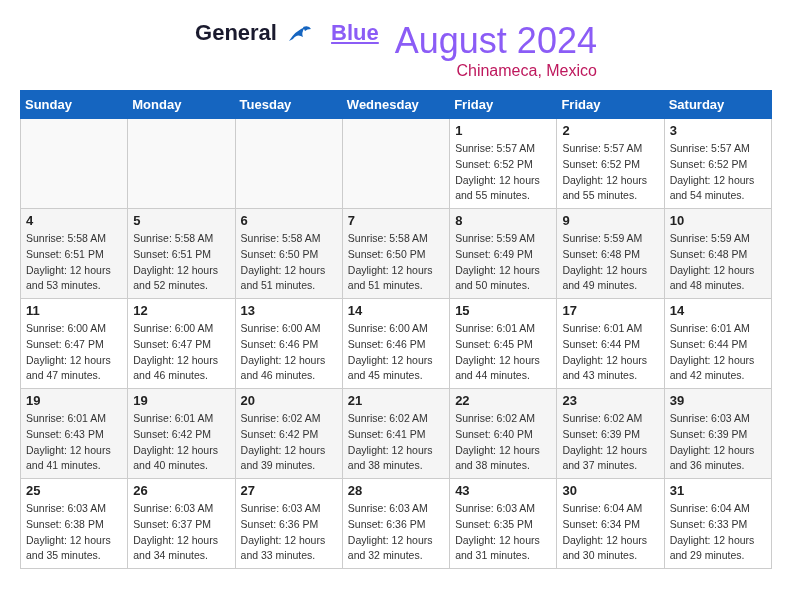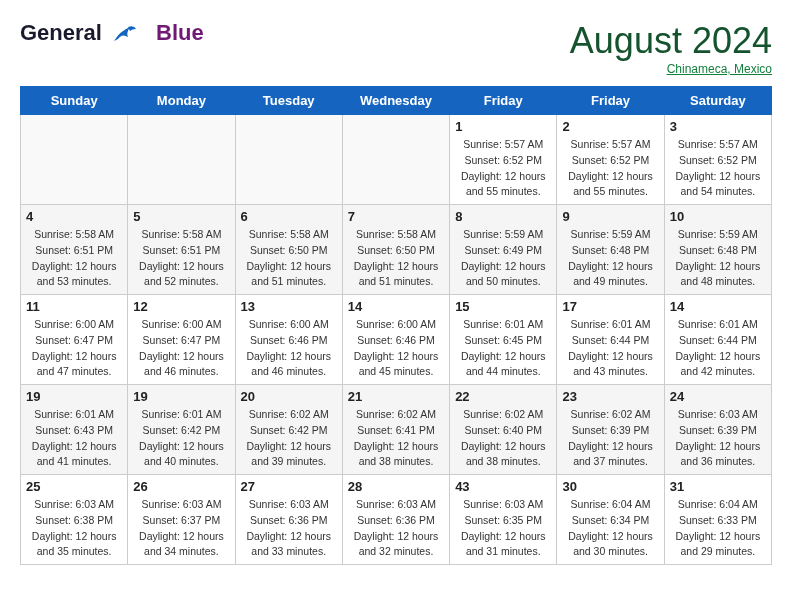--- a/index.html
+++ b/index.html
@@ -5,52 +5,51 @@
     * { box-sizing: border-box; margin: 0; padding: 0; }
     body {
       font-family: Arial, sans-serif;
       background: #fff;
       width: 792px;
       min-height: 612px;
       padding: 20px;
     }
     .header {
       display: flex;
-      justify-content: space-between;
+      justify-content: center;
       align-items: flex-start;
       margin-bottom: 10px;
     }
     .logo {
       display: flex;
       align-items: center;
     }
     .title-area {
       text-align: right;
     }
     .main-title {
       font-size: 36px;
-      color: #14532d;
+      color: #8b5cf6;
       font-weight: normal;
       margin-left: 16px;
     }
     .subtitle {
-      font-size: 12px;
-      color: #15803d;
-      text-decoration: underline;
+      font-size: 16px;
+      color: #be185d;
     }
     .calendar {
       width: 100%;
       border-collapse: collapse;
       font-size: 11px;
     }
     .calendar th {
       background: #1565c0;
       color: #fff;
       padding: 6px 4px;
-      text-align: center;
+      text-align: left;
       font-size: 13px;
       font-weight: bold;
       border: 1px solid #1565c0;
     }
     .calendar td {
       border: 1px solid #ccc;
       padding: 4px 5px;
       vertical-align: top;
       min-height: 80px;
       background: #fff;
@@ -65,41 +64,40 @@
       font-size: 13px;
       font-weight: bold;
       color: #222;
       display: block;
       margin-bottom: 3px;
     }
     .day-info {
       color: #333;
       font-size: 10.5px;
       line-height: 1.5;
-      text-align: center;
     }
     .row-alt td {
       background: #f0f4fa;
     }
   </style>
 </head>
 <body>
 
 <div class="header">
   <div class="logo">
     <div>
       <div style="display:flex;align-items:center;">
         <div style="font-size:22px;font-weight:bold;color:#1a1a2e;line-height:1.1;">
           <span style="color:#1a1a2e;">General</span>
           <svg width="28" height="22" viewBox="0 0 28 22" style="vertical-align:middle;margin-left:2px;">
             <path d="M4 18 Q10 8 20 4 Q16 10 18 14 Q12 10 8 16 Z" fill="#1565c0"></path>
             <path d="M18 4 Q24 2 26 6 Q22 6 20 8 Z" fill="#1565c0"></path>
           </svg>
         </div>
-        <div style="font-size:22px;font-weight:bold;color:#701a75;margin-left:18px;">Blue</div>
+        <div style="font-size:22px;font-weight:bold;color:#8b5cf6;margin-left:18px;text-decoration:underline;">Blue</div>
       </div>
     </div>
   </div>
   <div class="title-area">
     <div class="main-title">August 2024</div>
     <div class="subtitle">Chinameca, Mexico</div>
   </div>
 </div>
 
 <table class="calendar">
@@ -212,21 +210,21 @@
         </td>
         <td>
           <span class="day-num">22</span>
           <div class="day-info">Sunrise: 6:02 AM<br>Sunset: 6:40 PM<br>Daylight: 12 hours<br>and 38 minutes.</div>
         </td>
         <td>
           <span class="day-num">23</span>
           <div class="day-info">Sunrise: 6:02 AM<br>Sunset: 6:39 PM<br>Daylight: 12 hours<br>and 37 minutes.</div>
         </td>
         <td>
-          <span class="day-num">24</span>
+          <span class="day-num">39</span>
           <div class="day-info">Sunrise: 6:03 AM<br>Sunset: 6:39 PM<br>Daylight: 12 hours<br>and 36 minutes.</div>
         </td>
       </tr>
       <tr>
         <td>
           <span class="day-num">25</span>
           <div class="day-info">Sunrise: 6:03 AM<br>Sunset: 6:38 PM<br>Daylight: 12 hours<br>and 35 minutes.</div>
         </td>
         <td>
           <span class="day-num">26</span>

